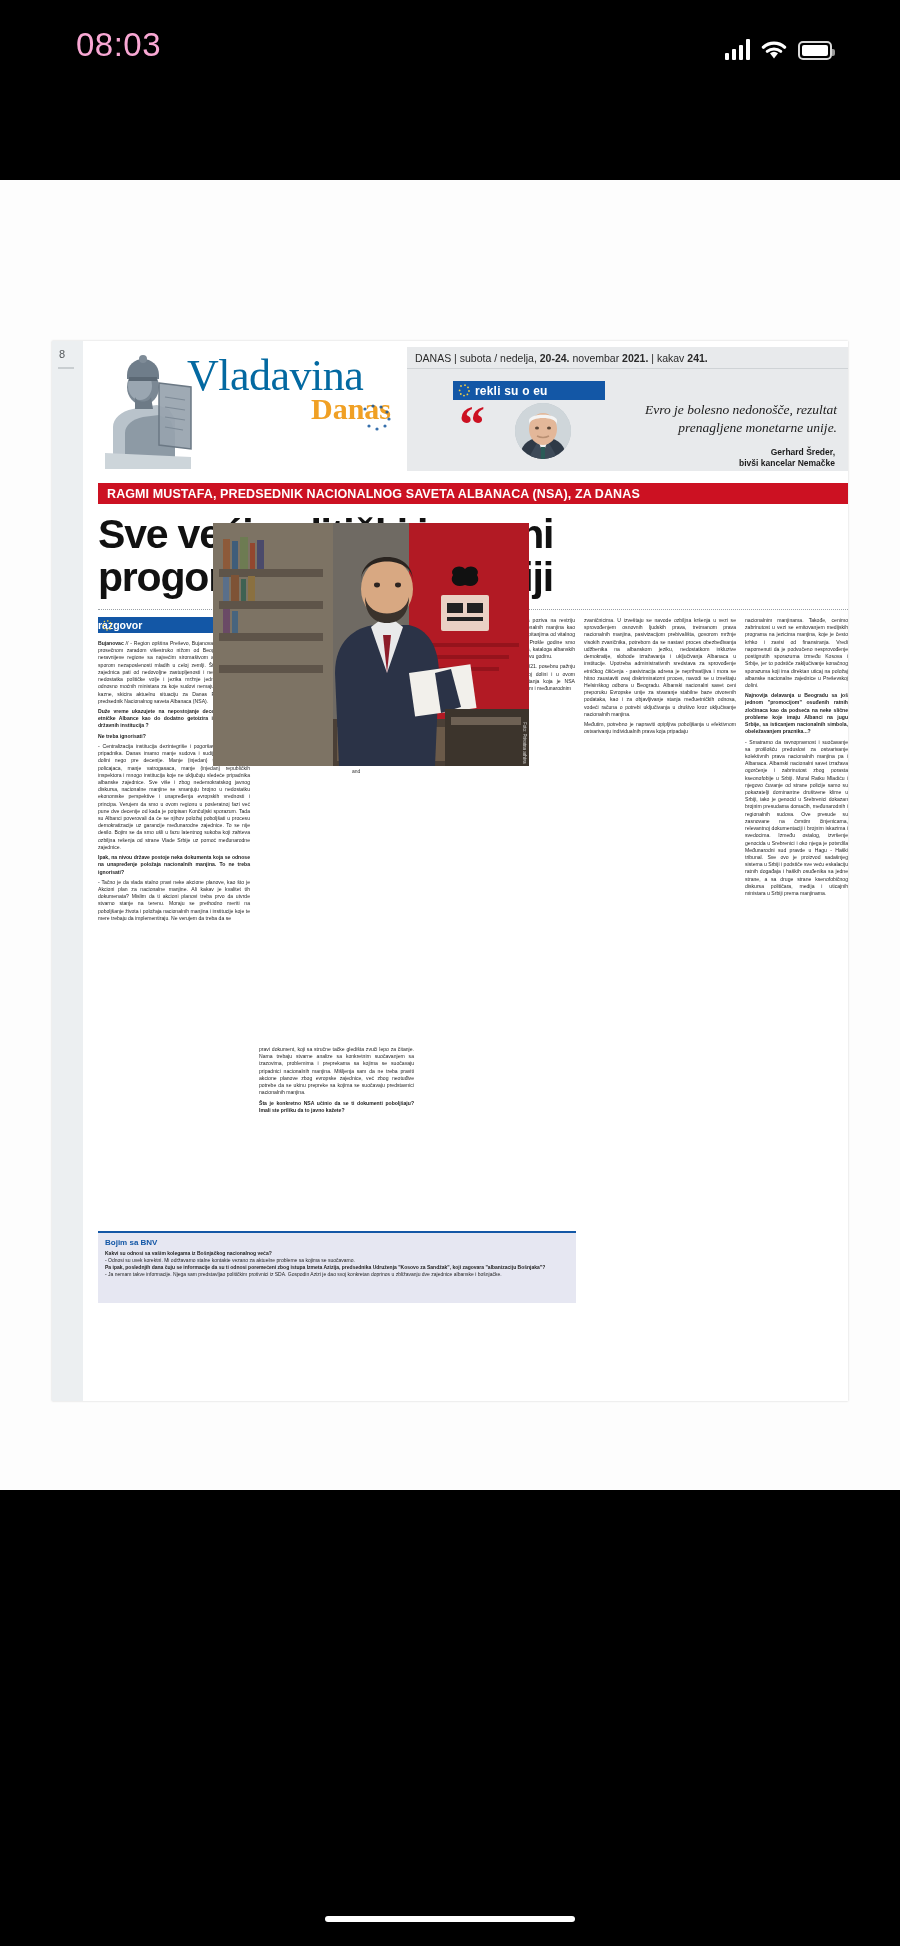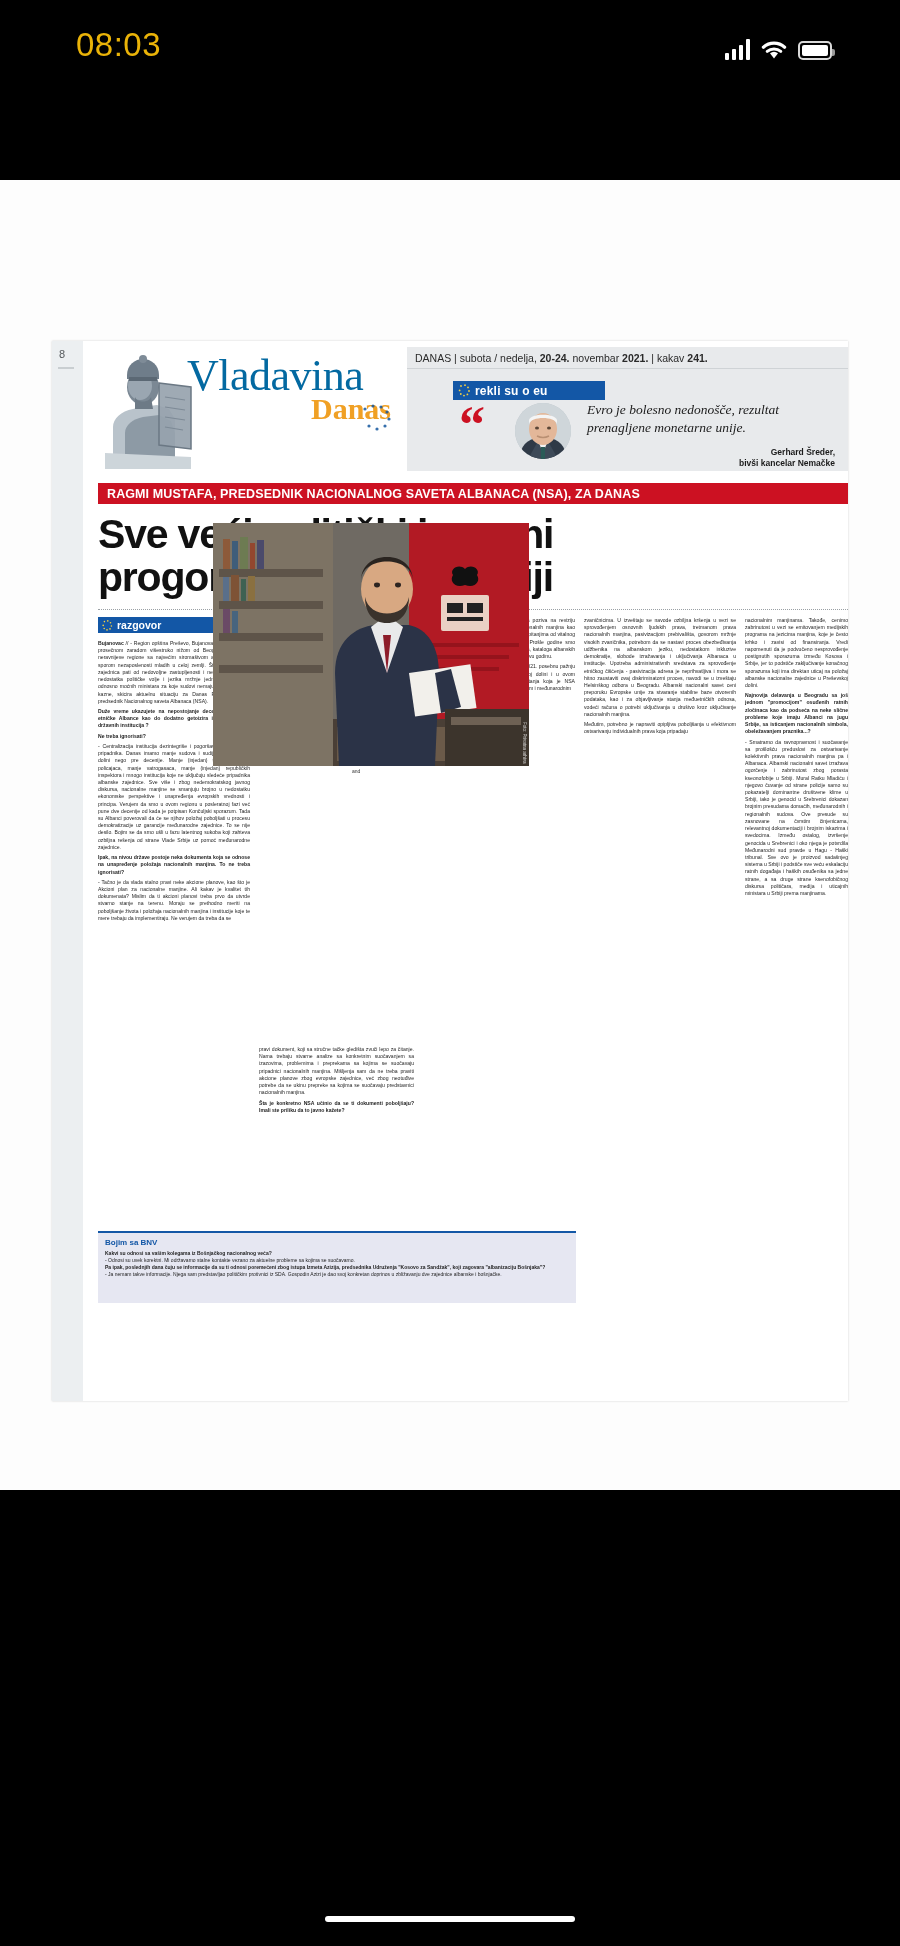--- a/index.html
+++ b/index.html
@@ -7,21 +7,21 @@
     width: 900px; height: 1946px;
     background: #000;
     font-family: "Liberation Sans", sans-serif;
     overflow: hidden;
   }
   #screen { position: relative; width: 900px; height: 1946px; background: #000; }
 
   
   .statusbar {
     position: absolute; left: 0; top: 0; width: 900px; height: 100px;
-    background: #000; color: #eab308;
+    background: #000; color: #f9a8d4;
   }
   .sb-time {
     position: absolute; left: 76px; top: 26px;
     font-size: 33px; font-weight: 500; letter-spacing: 0.5px;
     font-family: "Liberation Sans", sans-serif;
   }
   .sb-right {
     position: absolute; right: 68px; top: 30px;
     display: flex; align-items: flex-end; gap: 11px; height: 30px;
   }
@@ -121,21 +121,21 @@
     font-family: "Liberation Serif", serif; font-size: 52px; font-weight: bold;
     color: #cc1122; line-height: 0.6; letter-spacing: -3px;
   }
   .portrait {
     position: absolute; left: 108px; top: 56px; width: 56px; height: 56px;
     border-radius: 50%; overflow: hidden; background: #b9c2c8;
   }
   .quote-text {
     position: absolute; left: 180px; top: 54px; width: 250px;
     font-family: "Liberation Serif", serif; font-style: italic;
-    font-size: 13.5px; line-height: 1.32; color: #1b1b1b;
+    font-size: 13.5px; line-height: 1.32; color: #1b1b1b; text-align: right;
   }
   .quote-attr {
     position: absolute; left: 180px; top: 100px; width: 248px;
     text-align: right; font-size: 8.5px; font-weight: bold; line-height: 1.25;
     color: #1b1b1b; font-family: "Liberation Sans", sans-serif;
   }
 
   
   .kicker {
     position: absolute; left: 46px; top: 142px; width: 750px; height: 21px;
@@ -160,21 +160,21 @@
   .col { position: absolute; top: 0; }
   .c1 { left: 0;   width: 152px; }
   .c2 { left: 161px; width: 155px; }
   .c3 { left: 325px; width: 152px; }
   .c4 { left: 486px; width: 152px; }
   .c5 { left: 647px; width: 103px; }
 
   .razgovor-tag {
     width: 148px; height: 16px; background: #1357a6; color: #fff;
     font-size: 10.5px; font-weight: bold; display:flex; align-items:center;
-    padding-left: 19px; position: relative; margin-bottom: 7px;
+    position: relative; margin-bottom: 7px;
   }
   .razgovor-tag .st { position:absolute; left:3px; top:2px; width:13px; height:13px; }
 
   .sq3 { display: flex; gap: 4px; margin-bottom: 8px; }
   .sq3 i { display:block; width: 11px; height: 11px; background: #cc1122; }
 
   .body-txt {
     font-family: "Liberation Sans", sans-serif;
     font-size: 5.1px; line-height: 1.42; color: #1d1d1d;
     text-align: justify; hyphens: auto;

